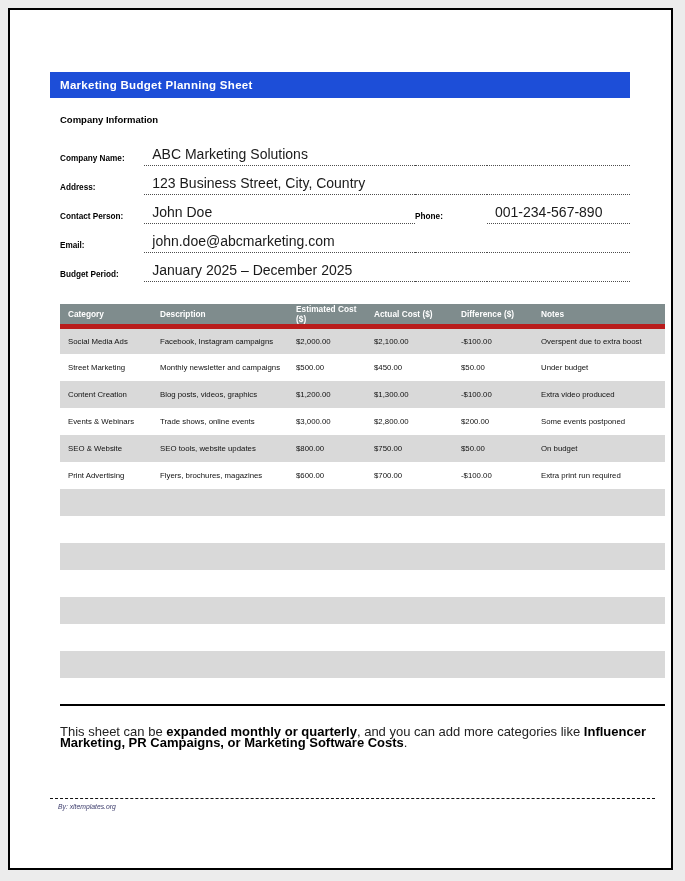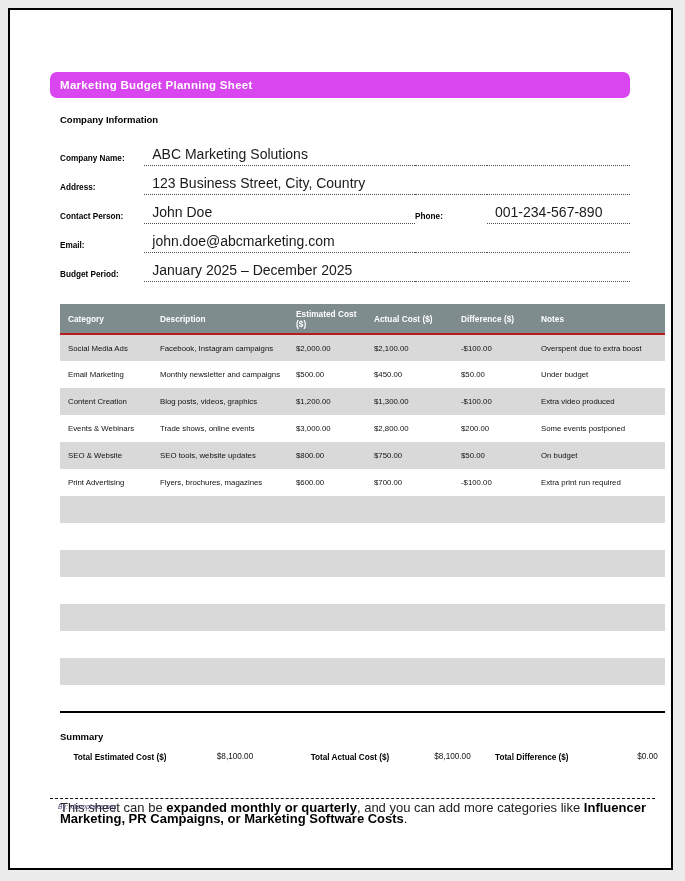--- a/index.html
+++ b/index.html
@@ -25,30 +25,29 @@
   }
   .page-inner {
     position: absolute;
     left: 40px;
     top: 62px;
     width: 580px;
   }
 
   
   .title-bar {
-    background: #d946ef;
+    background: #1d4ed8;
     height: 26px;
     line-height: 26px;
     padding: 0 0 0 10px;
     color: #ffffff;
     font-size: 11.5px;
     font-weight: bold;
     letter-spacing: 0.3px;
     margin-bottom: 16px;
-    border-radius: 7px;
   }
 
   
   .section-heading {
     font-size: 9.5px;
     font-weight: bold;
     color: #000000;
     margin: 0 0 12px 10px;
   }
   .section-heading.tight { margin-bottom: 10px; }
@@ -90,23 +89,23 @@
     width: 605px;
     border-collapse: collapse;
     table-layout: fixed;
   }
   .budget-table th {
     background: #7f8c8d;
     color: #ffffff;
     font-size: 8.3px;
     font-weight: bold;
     text-align: left;
-    height: 30px;
+    height: 21px;
     padding: 0 4px 0 8px;
-    border-bottom: 2px solid #b91c1c;
+    border-bottom: 5px solid #b91c1c;
     box-sizing: border-box;
   }
   .budget-table td {
     font-size: 7.8px;
     color: #111;
     height: 27px;
     padding: 0 4px 0 8px;
     box-sizing: border-box;
     vertical-align: middle;
     white-space: nowrap;
@@ -237,21 +236,21 @@
         <tbody>
             <tr class="shade">
               <td class="col-cat">Social Media Ads</td>
               <td class="col-desc">Facebook, Instagram campaigns</td>
               <td class="col-est">$2,000.00</td>
               <td class="col-act">$2,100.00</td>
               <td class="col-diff">-$100.00</td>
               <td class="col-note">Overspent due to extra boost</td>
             </tr>
             <tr class="plain">
-              <td class="col-cat">Email Marketing</td>
+              <td class="col-cat">Street Marketing</td>
               <td class="col-desc">Monthly newsletter and campaigns</td>
               <td class="col-est">$500.00</td>
               <td class="col-act">$450.00</td>
               <td class="col-diff">$50.00</td>
               <td class="col-note">Under budget</td>
             </tr>
             <tr class="shade">
               <td class="col-cat">Content Creation</td>
               <td class="col-desc">Blog posts, videos, graphics</td>
               <td class="col-est">$1,200.00</td>
@@ -344,35 +343,20 @@
               <td class="col-desc"></td>
               <td class="col-est"></td>
               <td class="col-act"></td>
               <td class="col-diff"></td>
               <td class="col-note"></td>
             </tr>
           </tbody>
       </table>
     </div>
 
-    <div class="summary-wrap">
-      <div class="section-heading tight" style="margin-left:0">Summary</div>
-      <table class="summary-table">
-        <tbody>
-            <tr>
-          <td class="sum-label sw1">Total Estimated Cost ($)</td>
-          <td class="sum-value sw2">$8,100.00</td>
-          <td class="sum-label sw3">Total Actual Cost ($)</td>
-          <td class="sum-value sw4">$8,100.00</td>
-          <td class="sum-label sw5 left-al">Total Difference ($)</td>
-          <td class="sum-value sw6">$0.00</td>
-        </tr>
-      </tbody>
-        </table>
-    </div>
 
     <div class="note">
       <span>This sheet can be </span><b>expanded monthly or quarterly</b><span>, and you can add more categories like </span><b>Influencer Marketing, PR Campaigns, or Marketing Software Costs</b><span>.</span>
     </div>
 
   </div>
 
   <div class="footer">
     <div class="footer-rule"></div>
     <div class="footer-credit">By: xltemplates.org</div>

